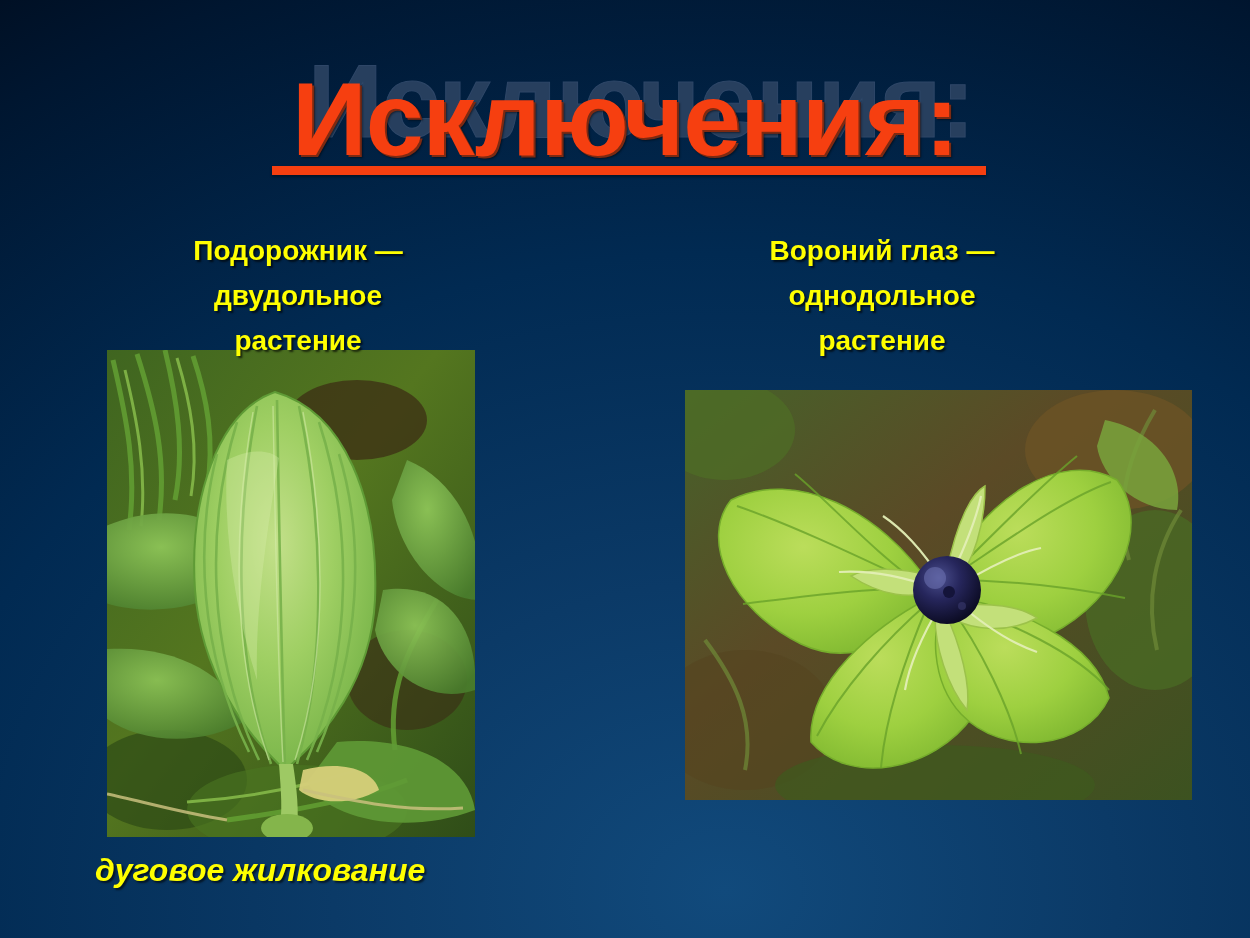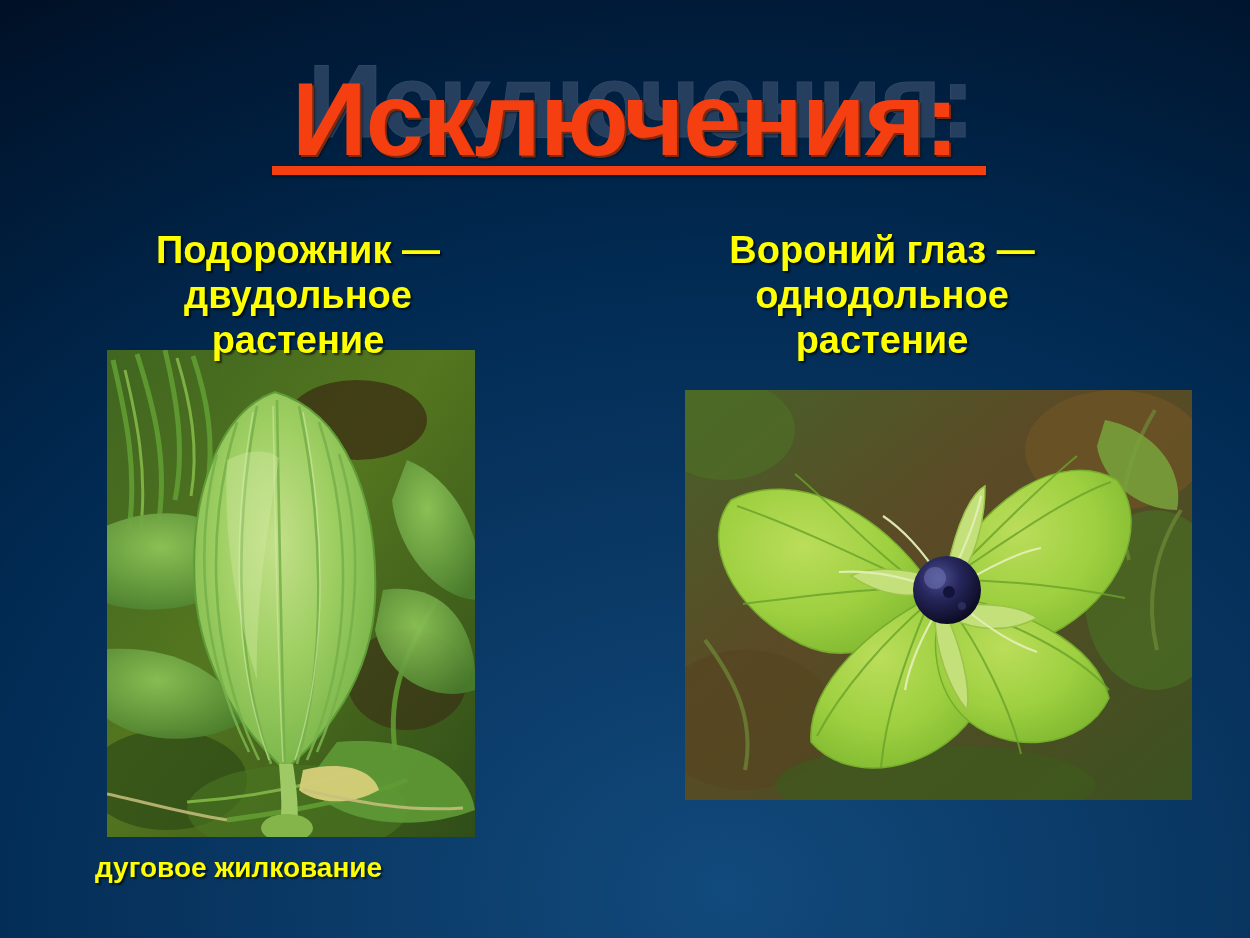--- a/index.html
+++ b/index.html
@@ -57,21 +57,21 @@
     width: 714px;
     height: 9px;
     background: #f63f10;
     box-shadow: 0 2px 3px rgba(0,0,0,.4);
   }
 
   
   .caption {
     position: absolute;
     color: #ffff00;
-    font-size: 38px;
+    font-size: 28px;
     font-weight: bold;
     line-height: 45px;
     text-align: center;
     text-shadow: 2px 2px 2px rgba(0,0,0,.65);
     z-index: 4;
     white-space: pre-line;
   }
   #caption-left  { left: 48px;  top: 228px; width: 500px; }
   #caption-right { left: 632px; top: 228px; width: 500px; }
 
@@ -83,25 +83,26 @@
     z-index: 2;
   }
   #photo-plantain { left: 107px; top: 350px; width: 368px; height: 487px; }
   #photo-paris    { left: 685px; top: 390px; width: 507px; height: 410px; }
   .photo svg { display: block; width: 100%; height: 100%; }
 
   
   .vein-label {
     position: absolute;
     color: #ffff00;
-    font-size: 28px;
+    font-size: 32px;
     font-weight: bold;
     text-shadow: 2px 2px 2px rgba(0,0,0,.6);
     white-space: nowrap;
     z-index: 4;
+    font-style: italic;
   }
   #vein-label-left  { left: 95px;  top: 852px; }
   #vein-label-right { left: 786px; top: 866px; }
 </style>
 </head>
 <body>
 
 <div id="slide">
 
   <div class="title-wrap">

